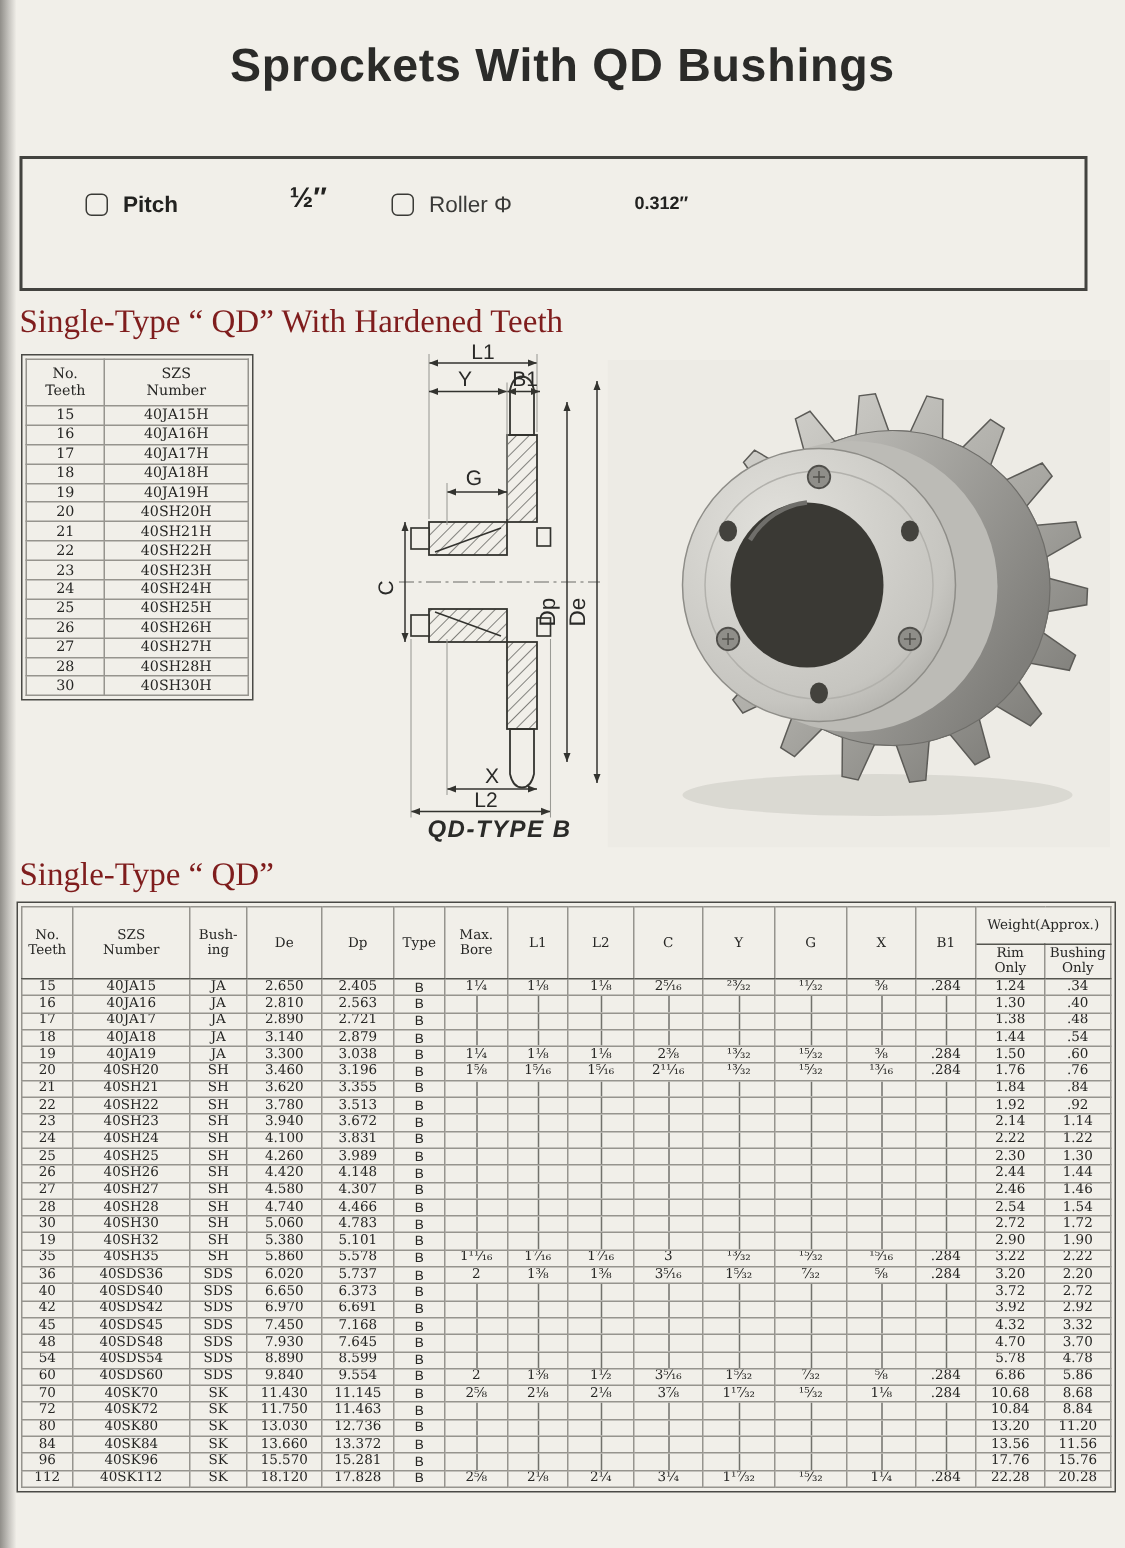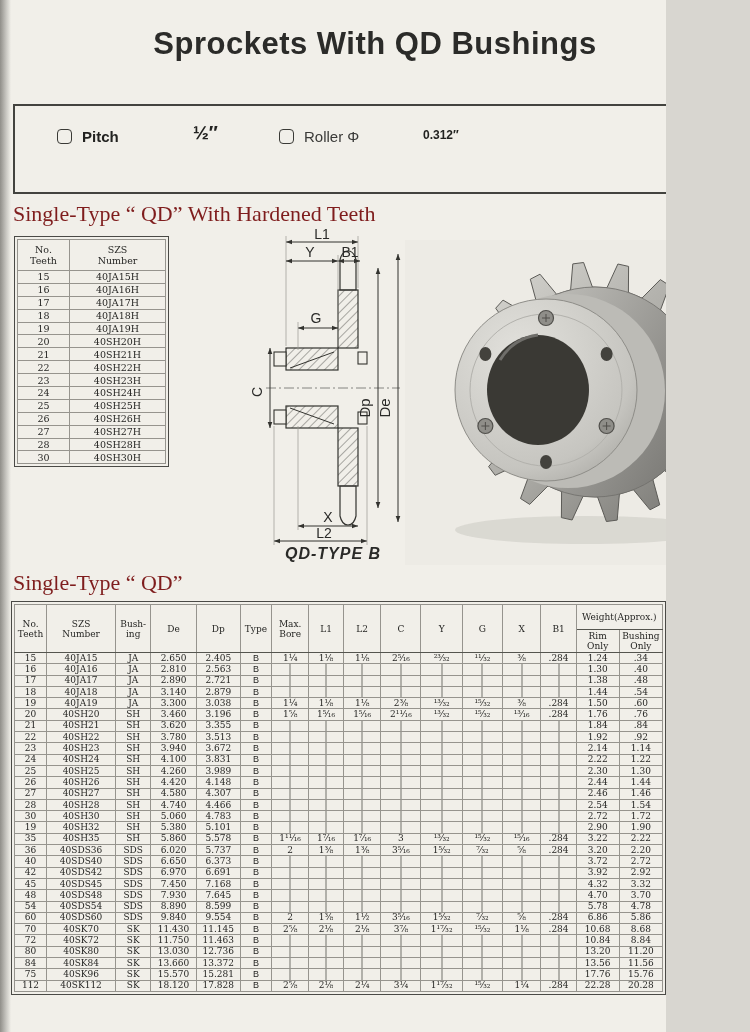--- a/index.html
+++ b/index.html
@@ -1,17 +1,17 @@
 <!DOCTYPE html>
 <html style="--paper: #f1efe9; --ink: #1d1d1b; --tblborder: #4a4a46;"><head>
 <meta charset="utf-8">
 <style>
   :root{ --paper:#f1efe9; --ink:#1d1d1b; --tblborder:#4a4a46; }
   html,body{margin:0;padding:0;background:#d8d6d0;}
-  #page{position:relative;width:666px;height:1032px;background:var(--paper);
+  #page{position:relative;width:750px;height:1032px;background:var(--paper);
         overflow:hidden;font-family:"Liberation Sans",sans-serif;color:var(--ink);}
   .left-edge{position:absolute;left:0;top:0;width:11px;height:100%;
         background:linear-gradient(90deg,#908e89 0%,#c7c5c0 55%,rgba(241,239,233,0) 100%);}
   .page-title{position:absolute;left:0;top:26px;width:750px;text-align:center;
         font-size:31px;font-weight:bold;letter-spacing:0.5px;color:#2b2b29;}
   
   .spec-box{position:absolute;left:13px;top:104px;width:708px;height:86px;
         border:2px solid #43433f;}
   .spec-item{position:absolute;display:flex;align-items:center;gap:10px;}
   .chk{width:13px;height:13px;border:1.6px solid #3a3a36;border-radius:4px;display:inline-block;}
@@ -59,21 +59,21 @@
   <div class="page-title">Sprockets With QD Bushings</div>
 
   <div class="spec-box">
     <div class="spec-item" style="left:18px;top:22px;padding-left:24px;">
       <span class="chk"></span>
       <span class="spec-label">Pitch</span>
     </div>
     <div class="spec-item" style="left:178px;top:16px;">
       <span class="spec-val big">½″</span>
     </div>
-    <div class="spec-item" style="left:264px;top:22px;">
+    <div class="spec-item" style="left:246px;top:22px;">
       <span class="chk"></span>
       <span class="spec-label reg">Roller Φ</span>
     </div>
     <div class="spec-item" style="left:408px;top:22px;">
       <span class="spec-val">0.312″</span>
     </div>
   </div>
 
   <div class="section-h" style="top:201px;">Single-Type “ QD” With Hardened Teeth</div>
 
@@ -806,21 +806,21 @@
             <td class="cont"></td>
             <td class="cont"></td>
             <td class="cont"></td>
             <td class="cont"></td>
             <td class="cont"></td>
             <td class="cont"></td>
             <td>13.56</td>
             <td>11.56</td>
           </tr>
           <tr>
-            <td>75</td>
+            <td>96</td>
             <td>40SK96</td>
             <td>SK</td>
             <td>15.570</td>
             <td>15.281</td>
             <td class="type">B</td>
             <td class="cont"></td>
             <td class="cont"></td>
             <td class="cont"></td>
             <td class="cont"></td>
             <td class="cont"></td>

